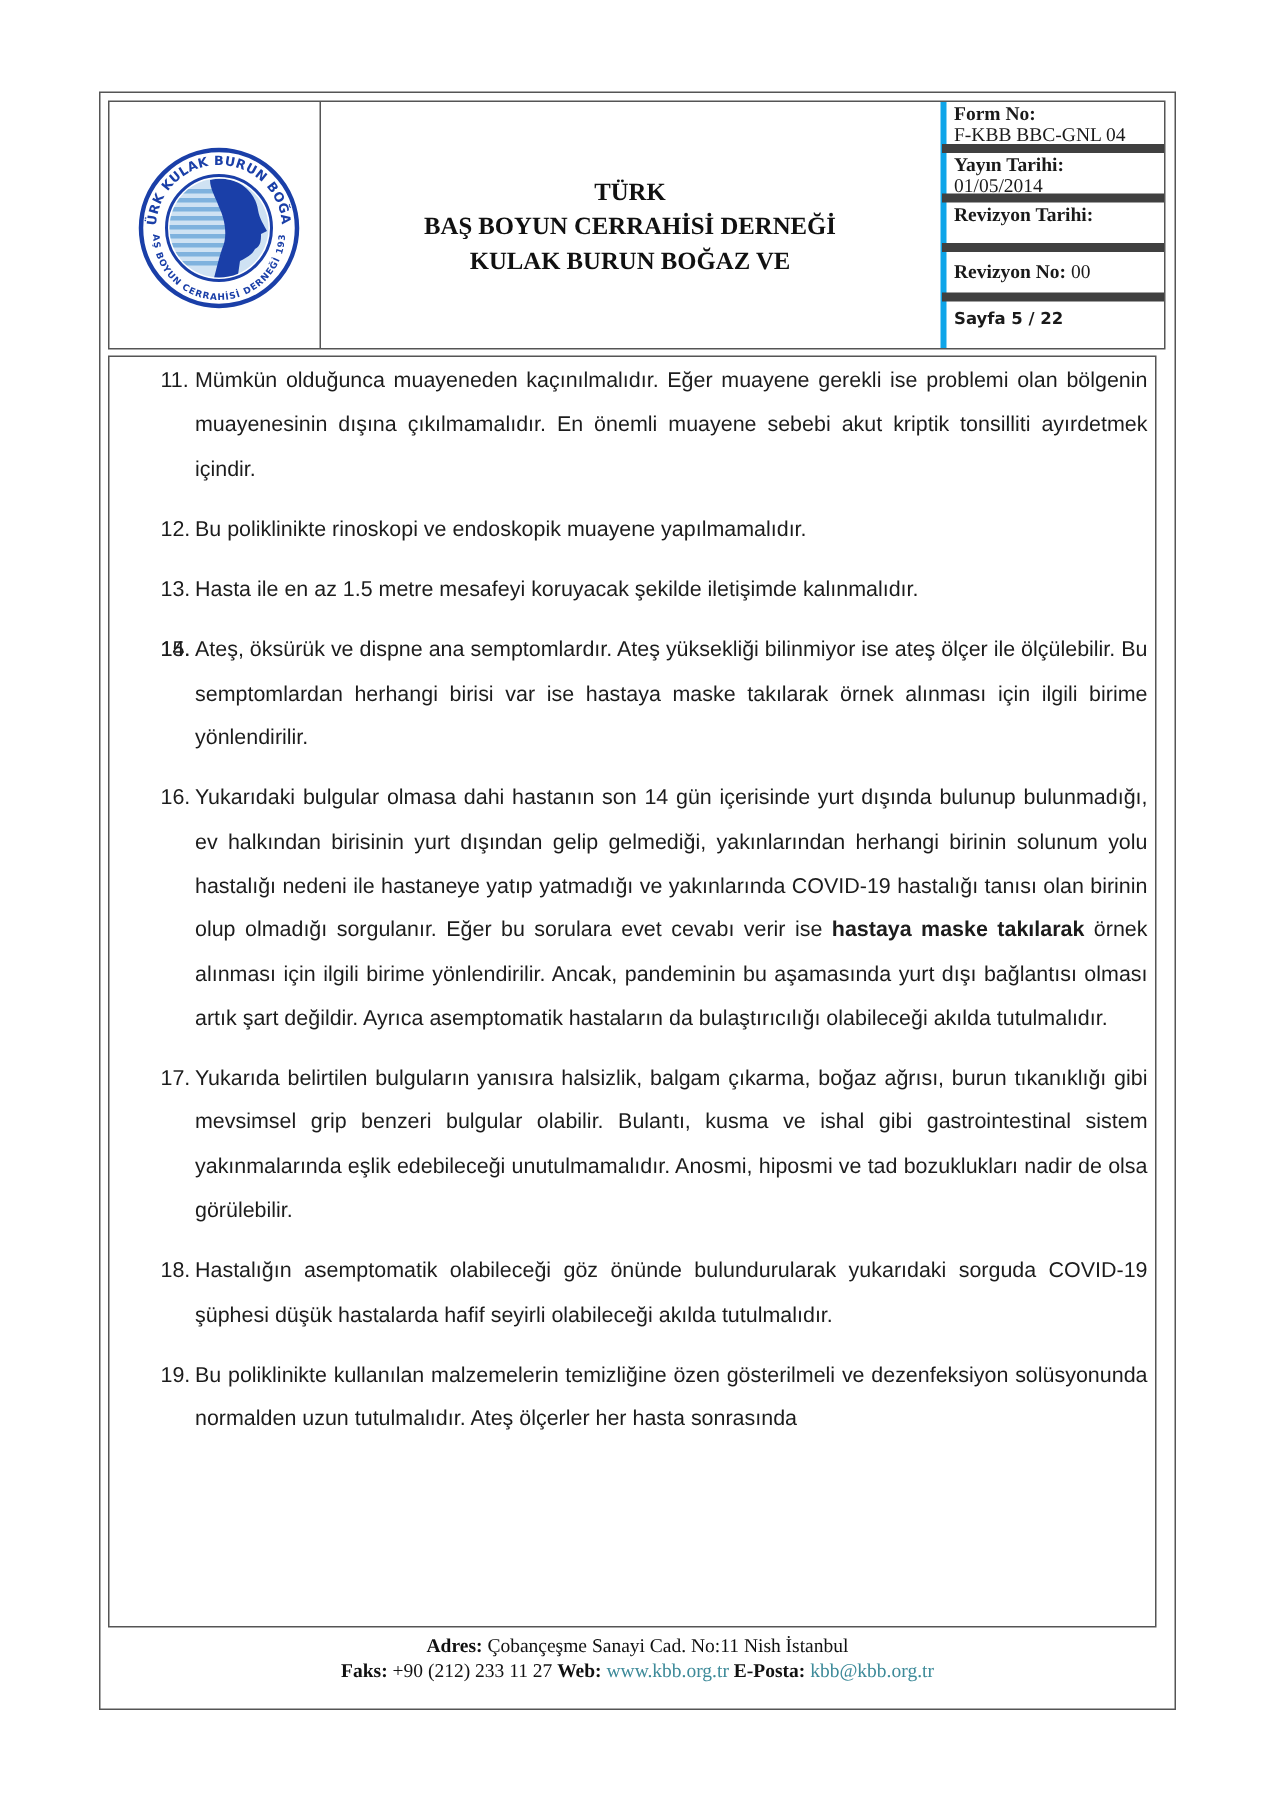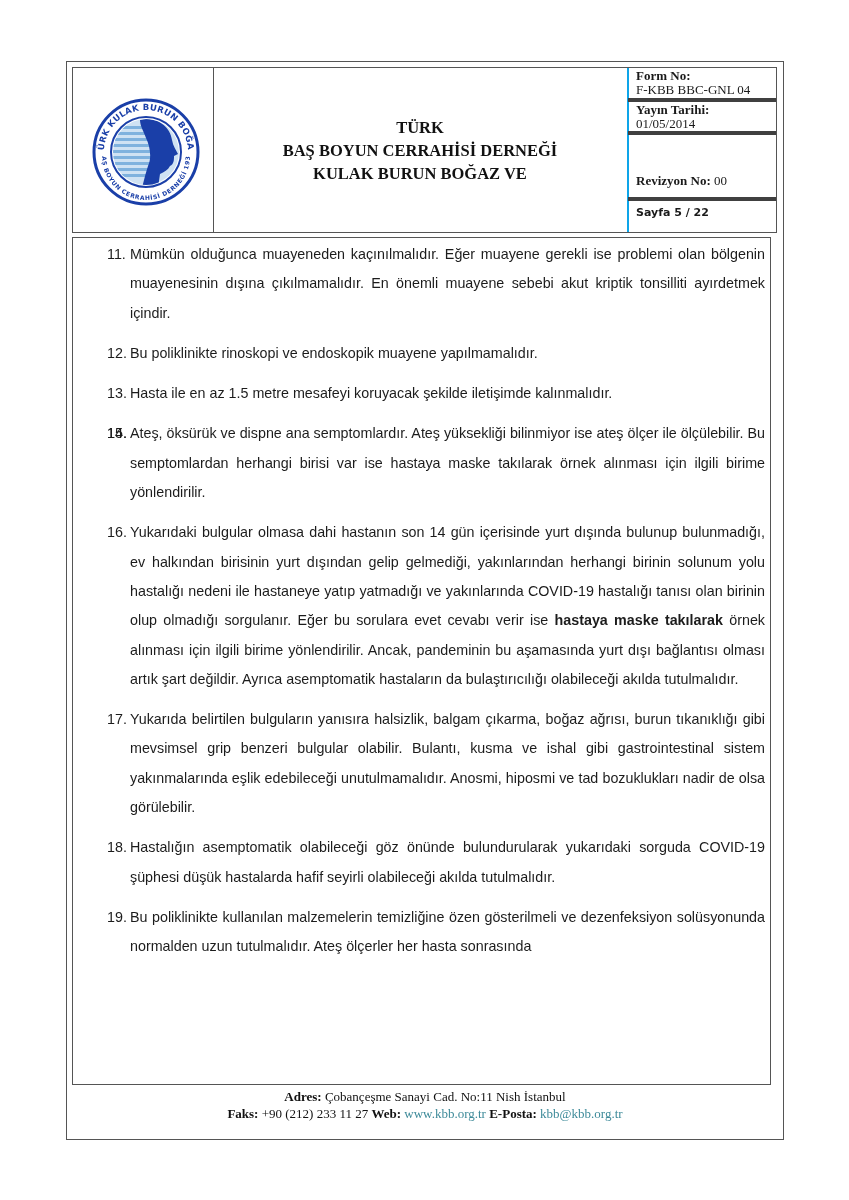--- a/index.html
+++ b/index.html
@@ -1,23 +1,23 @@
 <!DOCTYPE html>
 <html><head>
 <meta charset="utf-8">
 <style>
   html, body { margin: 0; padding: 0; background: #ffffff; }
   body { width: 849px; height: 1200px; position: relative; overflow: hidden; color: #1a1a1a; }
   .outer { position: absolute; left: 66px; top: 61px; width: 718px; height: 1079px; border: 1px solid #555; box-sizing: border-box; }
   .hdr { position: absolute; left: 72px; top: 67px; width: 705px; height: 166px; border: 1px solid #555; box-sizing: border-box; }
   .logo-cell { position: absolute; left: 0; top: 0; width: 140px; height: 164px; border-right: 1px solid #555; }
-  .title-cell { position: absolute; left: 140px; top: 0; width: 414px; height: 164px; border-right: 2px solid #0ea5e9; display: flex; flex-direction: column; justify-content: center; align-items: center; }
+  .title-cell { position: absolute; left: 140px; top: 0; width: 414px; height: 164px; border-right: 4px solid #0ea5e9; display: flex; flex-direction: column; justify-content: center; align-items: center; }
   .title-cell div { font-family: "Liberation Serif", serif; font-weight: bold; font-size: 16.5px; line-height: 23px; text-align: center; color: #111; }
   .meta { position: absolute; left: 555px; top: 0; width: 148px; height: 164px; }
-  .meta .row { position: absolute; left: 0; width: 148px; border-bottom: 4px solid #404040; box-sizing: border-box; padding: 1px 0 0 8px; font-family: "Liberation Serif", serif; font-size: 13px; line-height: 14px; }
+  .meta .row { position: absolute; left: 0; width: 148px; border-bottom: 6px solid #404040; box-sizing: border-box; padding: 1px 0 0 8px; font-family: "Liberation Serif", serif; font-size: 13px; line-height: 14px; }
   .meta .row:last-child { border-bottom: none; }
   .meta .lbl { font-weight: bold; }
   .meta .sayfa { font-family: "DejaVu Sans", sans-serif; font-weight: bold; font-size: 11px; padding-top: 5px; }
   .body-box { position: absolute; left: 72px; top: 237px; width: 699px; height: 848px; border: 1px solid #555; box-sizing: border-box; }
   .items { position: absolute; left: 34px; top: 2px; width: 658px; margin: 0; padding: 0; list-style: none; }
   .item { position: relative; padding-left: 23px; font-family: "Liberation Sans", sans-serif; font-size: 14.3px; line-height: 29.3px; text-align: justify; margin-bottom: 11px; color: #1c1c1c; }
   .item .num { position: absolute; left: 0; top: 0; }
   .item b { font-weight: bold; }
   .footer { position: absolute; left: 66px; top: 1089px; width: 718px; text-align: center; font-family: "Liberation Serif", serif; font-size: 13px; line-height: 16.5px; color: #111; }
   .footer b { font-weight: bold; }
@@ -72,20 +72,24 @@
 
   <div class="meta">
     <div class="row" style="top:0;height:34px;">
       <div class="lbl">Form No:</div>
       <div>F-KBB BBC-GNL 04</div>
     </div>
     <div class="row" style="top:34px;height:33px;">
       <div class="lbl">Yayın Tarihi:</div>
       <div>01/05/2014</div>
     </div>
+    <div class="row" style="top:67px;height:33px;">
+      <div class="lbl">Revizyon Tarihi:</div>
+      <div></div>
+    </div>
     <div class="row" style="top:100px;height:33px;padding-top:6px;">
       <span class="lbl">Revizyon No:</span>
       <span>00</span>
     </div>
     <div class="row sayfa" style="top:133px;height:31px;">Sayfa 5 / 22</div>
   </div>
 </div>
 
 <div class="body-box">
   <ul class="items">

